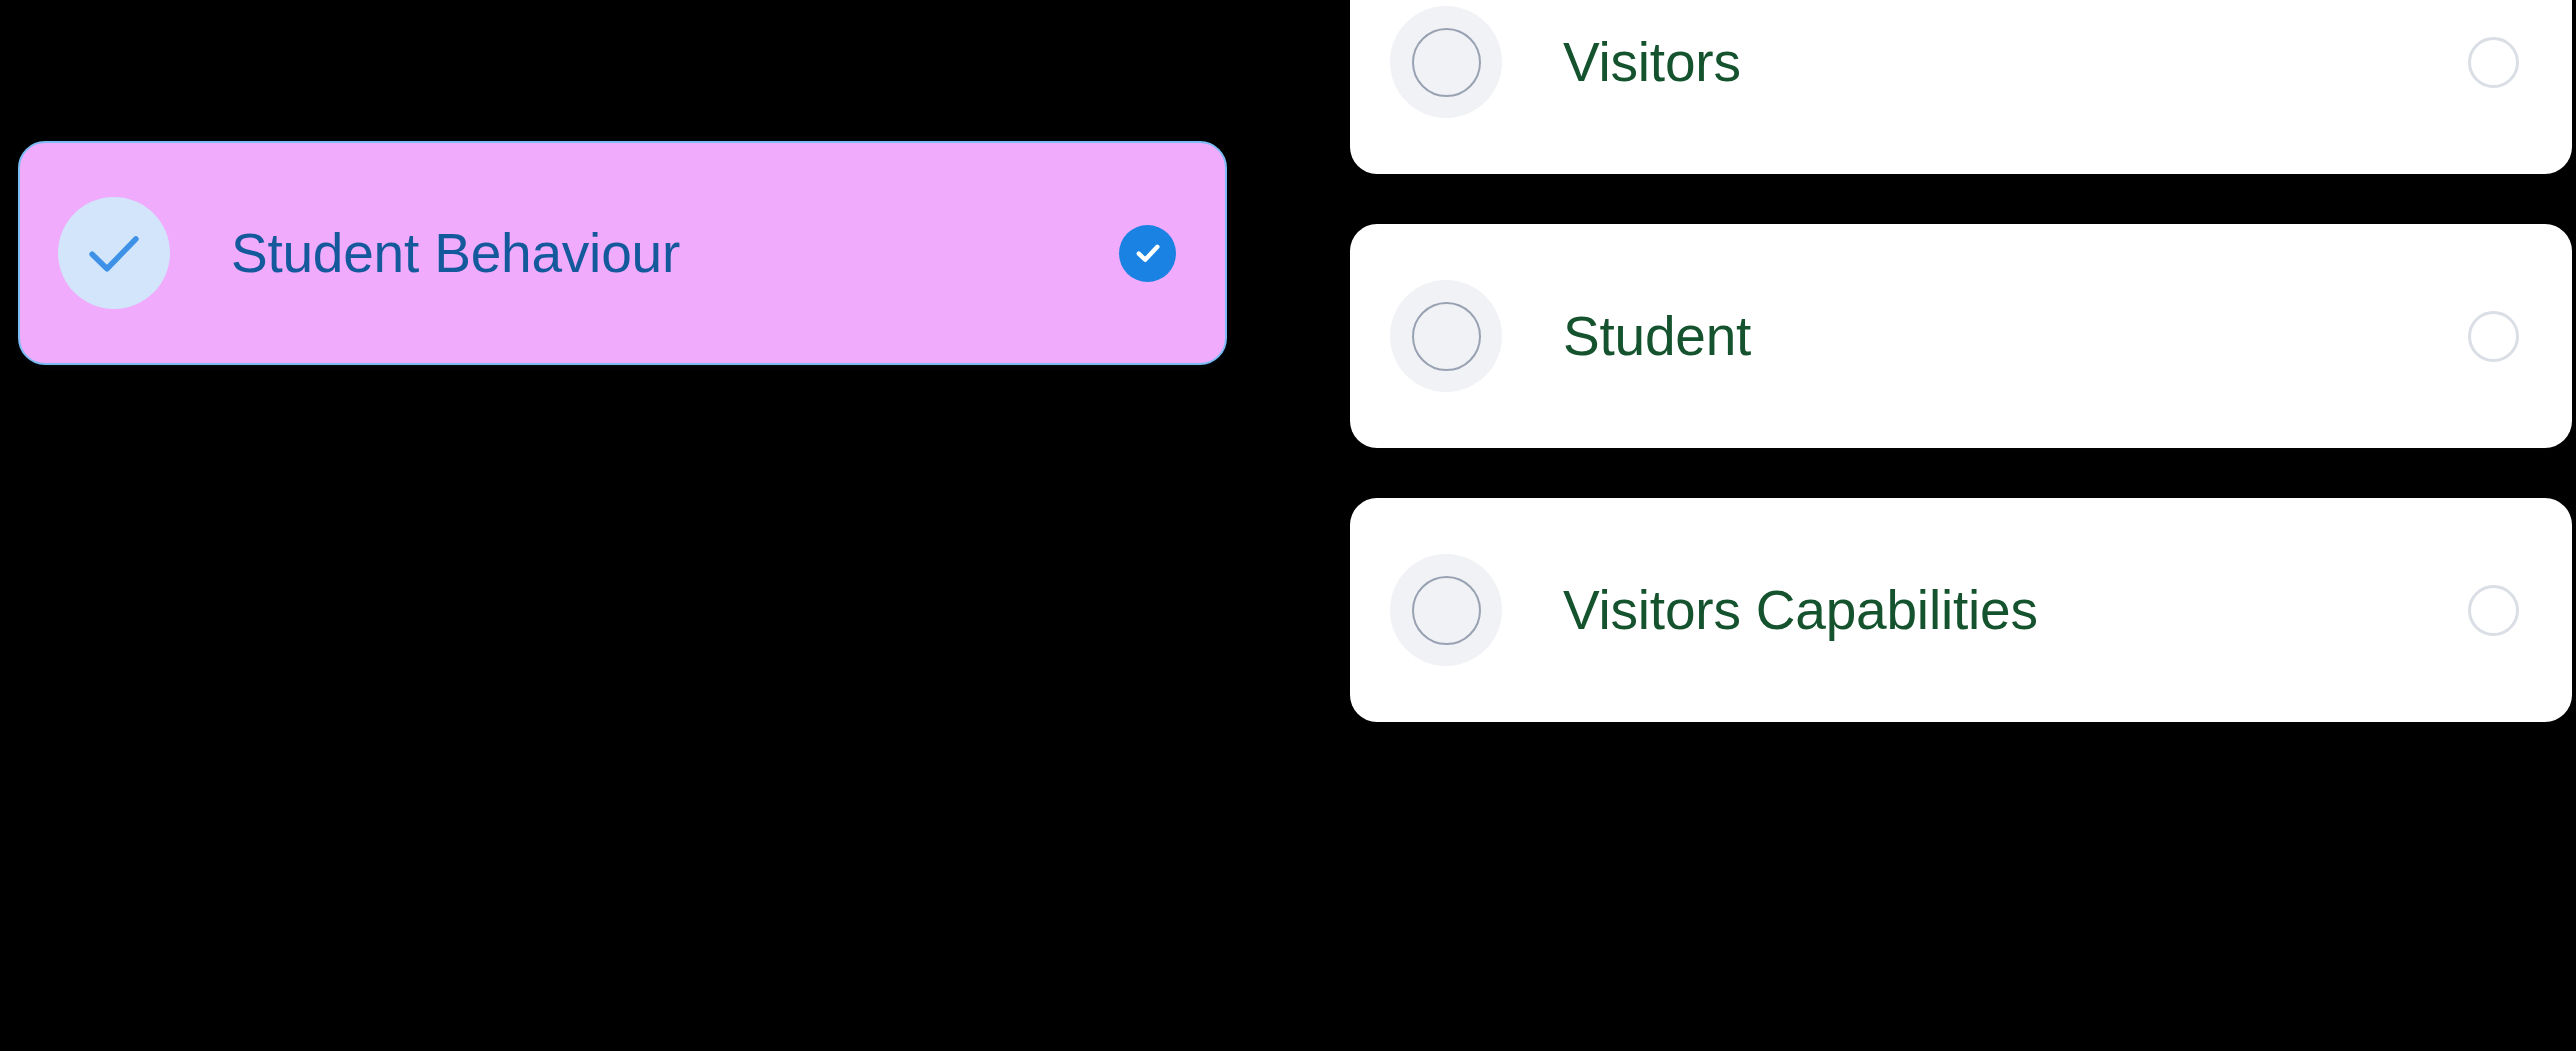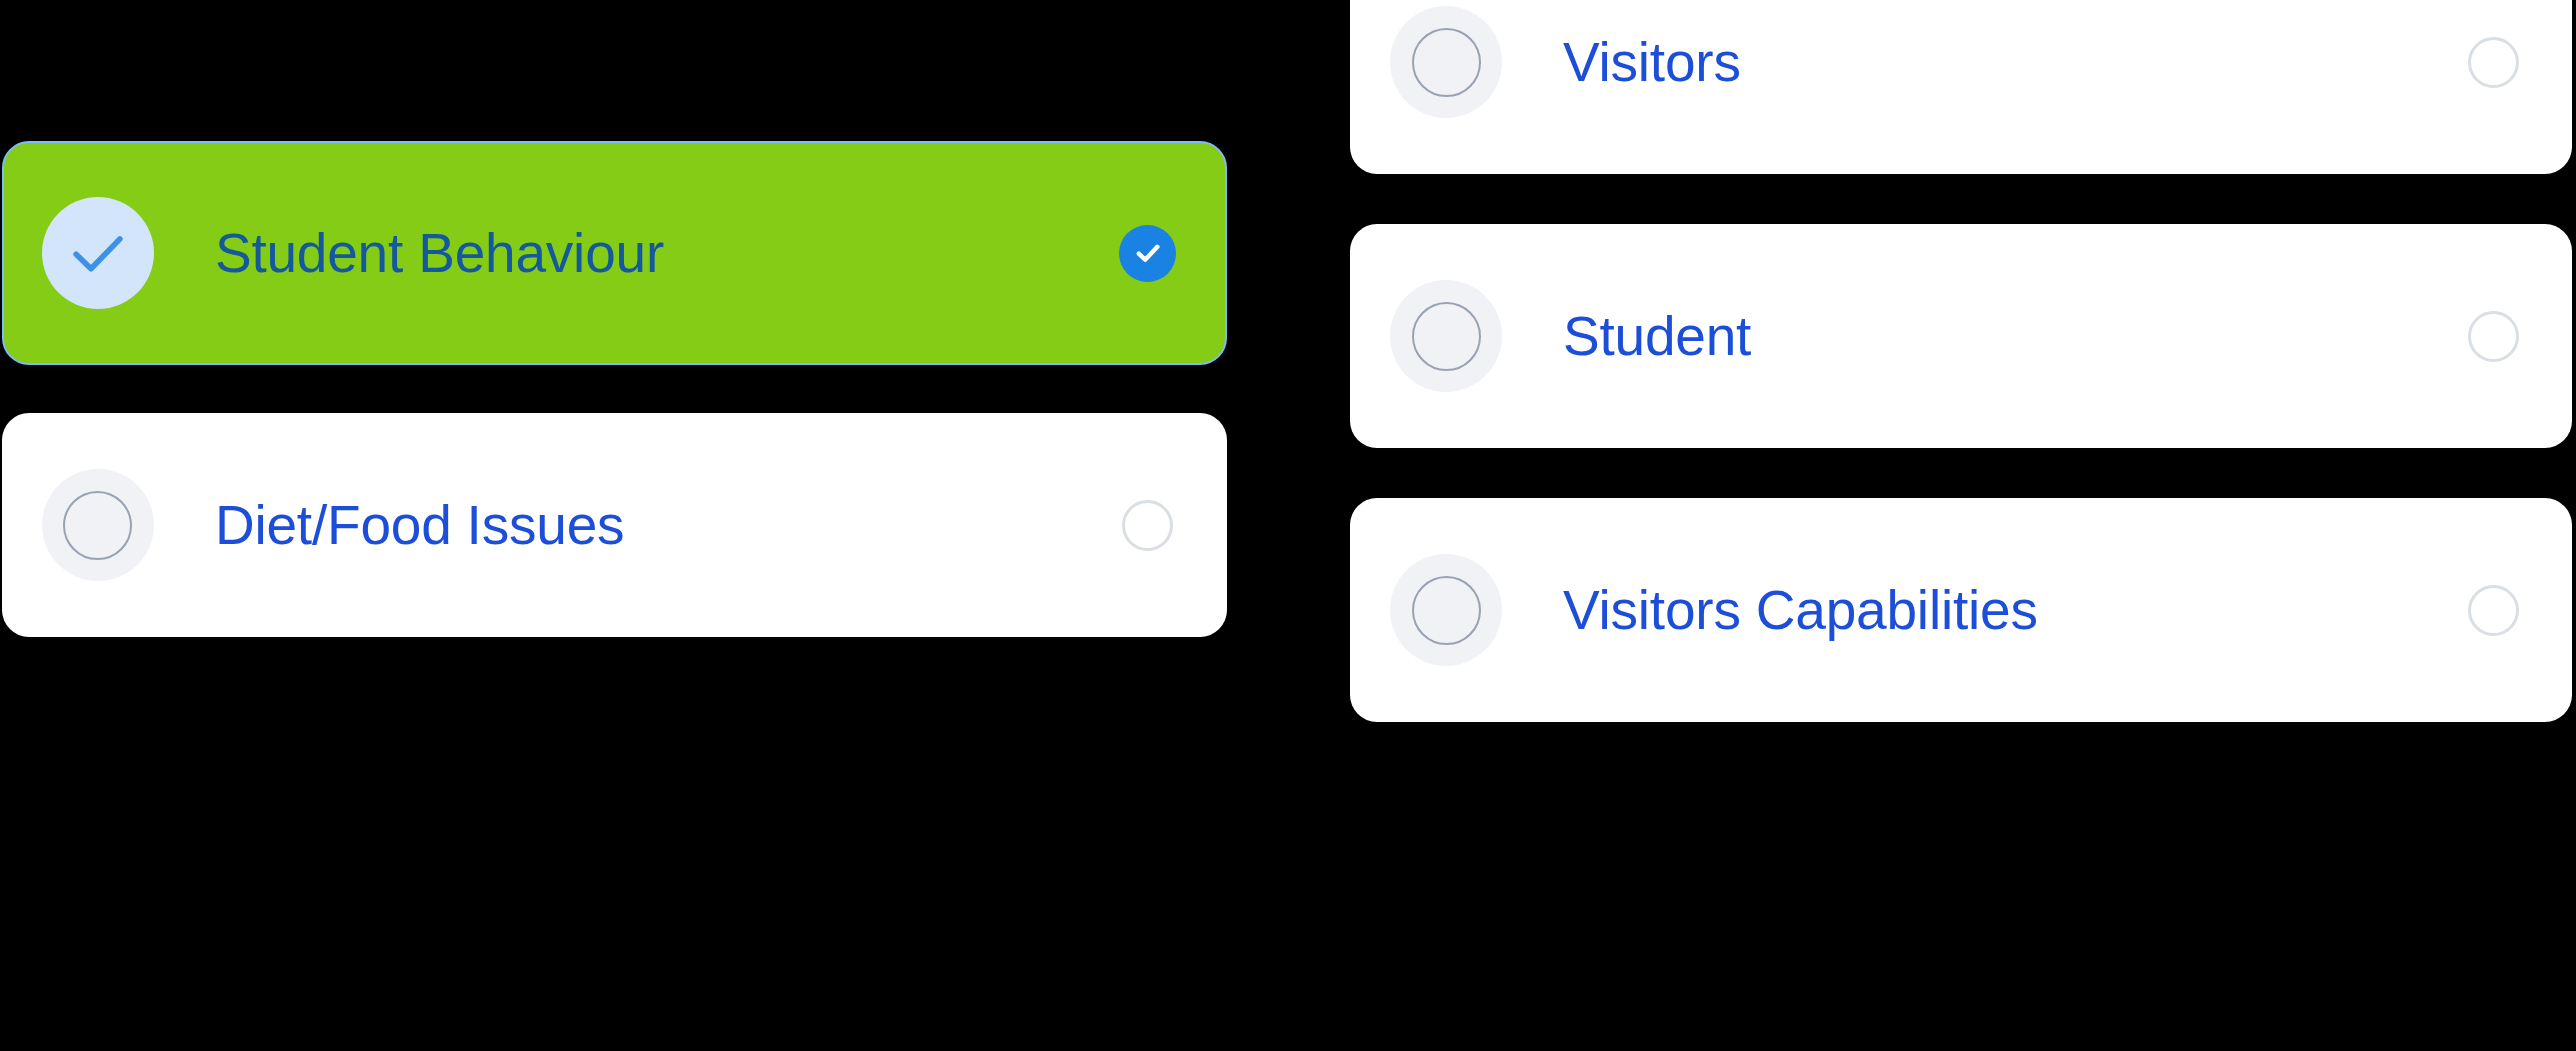--- a/index.html
+++ b/index.html
@@ -55,23 +55,24 @@
     border: 2.9px solid transparent;
     display: flex;
     align-items: center;
     padding: 0 42px 0 38px;
     box-shadow: 0 1.9px 4.8px rgba(16, 24, 40, 0.07),
                 0 1px 1.9px rgba(16, 24, 40, 0.05);
     flex: 0 0 auto;
   }
 
   .card.selected {
-    background: #84cc16;
+    background: #f0abfc;
     border: 2.9px solid #7cbcf4;
     box-shadow: 0 1.9px 5.7px rgba(28, 100, 180, 0.10);
+    margin-left: 16px;
   }
 
   
   .bubble {
     position: relative;
     width: 112px;
     height: 112px;
     min-width: 112px;
     border-radius: 50%;
     background: #f1f2f5;
@@ -97,21 +98,21 @@
     height: 70px;
     display: block;
   }
 
   
   .label {
     margin-left: 61px;
     font-size: 55px;
     line-height: 1.1;
     font-weight: 400;
-    color: #1d4ed8;
+    color: #14532d;
     letter-spacing: -0.2px;
     white-space: nowrap;
     flex: 1 1 auto;
   }
 
   .card.selected .label {
     color: #15599d;
   }
 
   
@@ -151,27 +152,20 @@
             <path d="M4.5 12.4 L9.6 17.4 L19.5 7.2" stroke="#3d92e8" stroke-width="1.9" stroke-linecap="round" stroke-linejoin="round"></path>
           </svg>
         </div>
         <div class="label">Student Behaviour</div>
         <div class="radio-checked">
           <svg viewBox="0 0 24 24" fill="none">
             <path d="M5.5 12.4 L10 16.8 L18.6 7.6" stroke="#ffffff" stroke-width="3.1" stroke-linecap="round" stroke-linejoin="round"></path>
           </svg>
         </div>
       </div>
-      <div class="card">
-        <div class="bubble">
-          <div class="bubble-ring"></div>
-        </div>
-        <div class="label">Diet/Food Issues</div>
-        <div class="radio"></div>
-      </div>
     </div>
 
   <div class="column column-right" id="right-column">
       <div class="card">
         <div class="bubble">
           <div class="bubble-ring"></div>
         </div>
         <div class="label">Visitors</div>
         <div class="radio"></div>
       </div>

